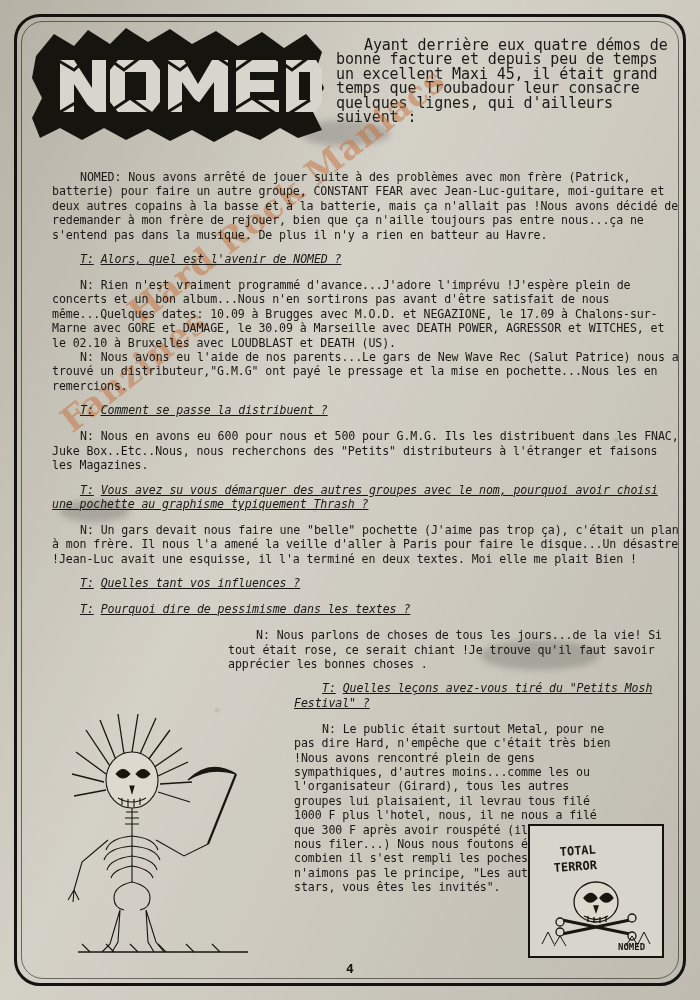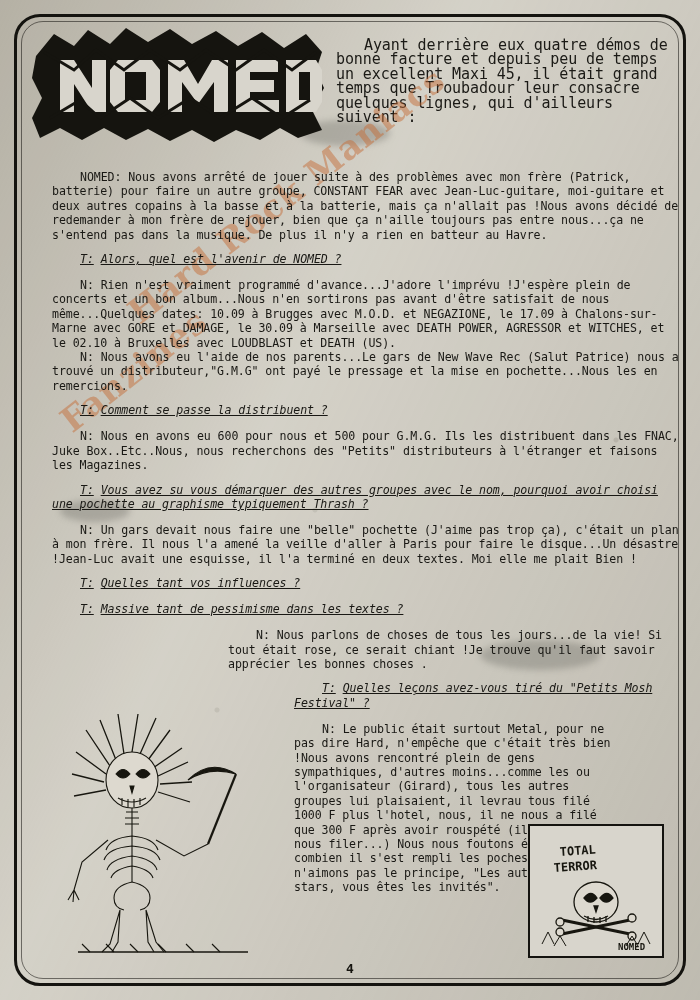--- a/index.html
+++ b/index.html
@@ -252,21 +252,21 @@
     </p>
 
     <p class="qline">
       <span class="u">T:</span>
       <span class="u">Quelles tant vos influences ?</span>
     </p>
 
 
     <p class="qline">
       <span class="u">T:</span>
-      <span class="u">Massive tant de pessimisme dans les textes ?</span>
+      <span class="u">Pourquoi dire de pessimisme dans les textes ?</span>
     </p>
 
     <p class="para indent narrow-right">
       <span>N:</span>
       <span>Nous parlons de choses de tous les jours...de la vie! Si tout était rose, ce serait chiant !Je trouve qu'il faut savoir apprécier les bonnes choses .</span>
     </p>
 
     <p class="qline narrow-right2">
       <span class="u">T:</span>
       <span class="u">Quelles leçons avez-vous tiré du "Petits Mosh Festival" ?</span>

